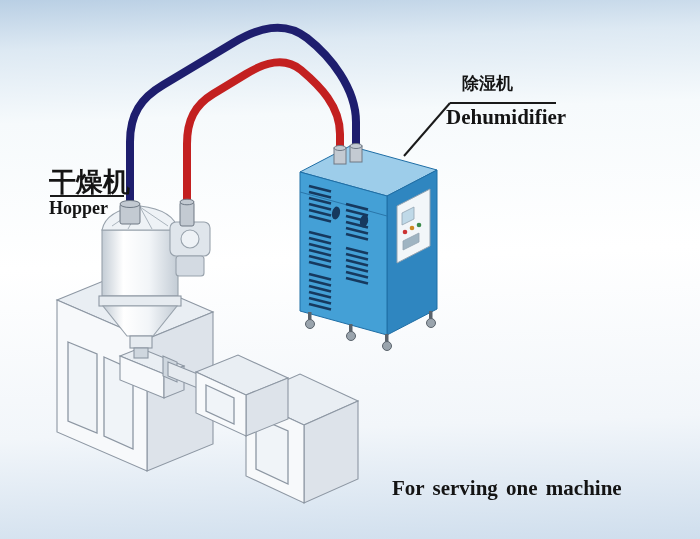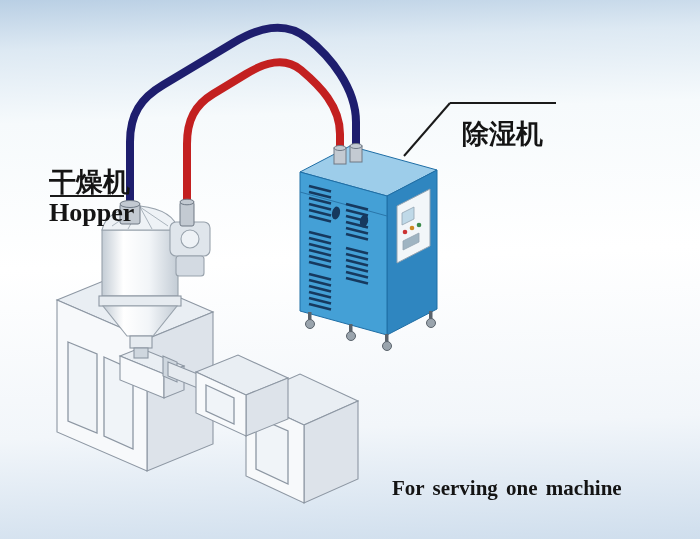--- a/index.html
+++ b/index.html
@@ -35,22 +35,22 @@
   .pipe-red {stroke:var(--pipe-red,#c32020);stroke-width:8;fill:none}
   .leader{stroke:var(--leader,#1a1a1a);stroke-width:2}
   #slits line{stroke:var(--louver,#16395f);stroke-width:2.4}
   .handle{fill:var(--louver,#16395f)}
   .rib{stroke:#aab4bd;stroke-width:1;fill:none}
 
   .label{position:absolute;color:var(--text,#141414);white-space:nowrap;}
   .cn{font-family:"Liberation Sans",sans-serif;font-weight:bold;}
   .en{font-family:"Liberation Serif",serif;font-weight:bold;}
   .hopper-cn{left:49px;top:164px;font-size:27px;text-align:center;}
-  .hopper-en{left:49px;top:198px;font-size:26px;}
-  .dehum-cn{left:462px;top:72px;font-size:27px;margin-top:44px;}
+  .hopper-en{left:49px;top:198px;font-size:18px;}
+  .dehum-cn{left:462px;top:72px;font-size:17px;}
   .dehum-en{left:446px;top:105px;font-size:21px;}
   .caption-cn{left:384px;top:440px;font-size:28px;}
   .caption-en{left:392px;top:476px;font-size:21px;word-spacing:3px;text-align:center;}
 </style>
 </head>
 <body>
 
 <div class="canvas">
 
   <svg width="700" height="539" viewBox="0 0 700 539">
@@ -168,15 +168,16 @@
     <g>
       <line class="leader" x1="50" y1="196" x2="124" y2="196"></line>
       <line class="leader" x1="450" y1="103" x2="556" y2="103"></line>
       <line class="leader" x1="450" y1="103" x2="404" y2="156"></line>
     </g>
   </svg>
 
   <div class="label cn hopper-cn">干燥机</div>
   <div class="label en hopper-en">Hopper</div>
   <div class="label cn dehum-cn">除湿机</div>
+  <div class="label en dehum-en">Dehumidifier</div>
   <div class="label en caption-en">For serving one machine</div>
 
 </div>
 
 </body></html>

